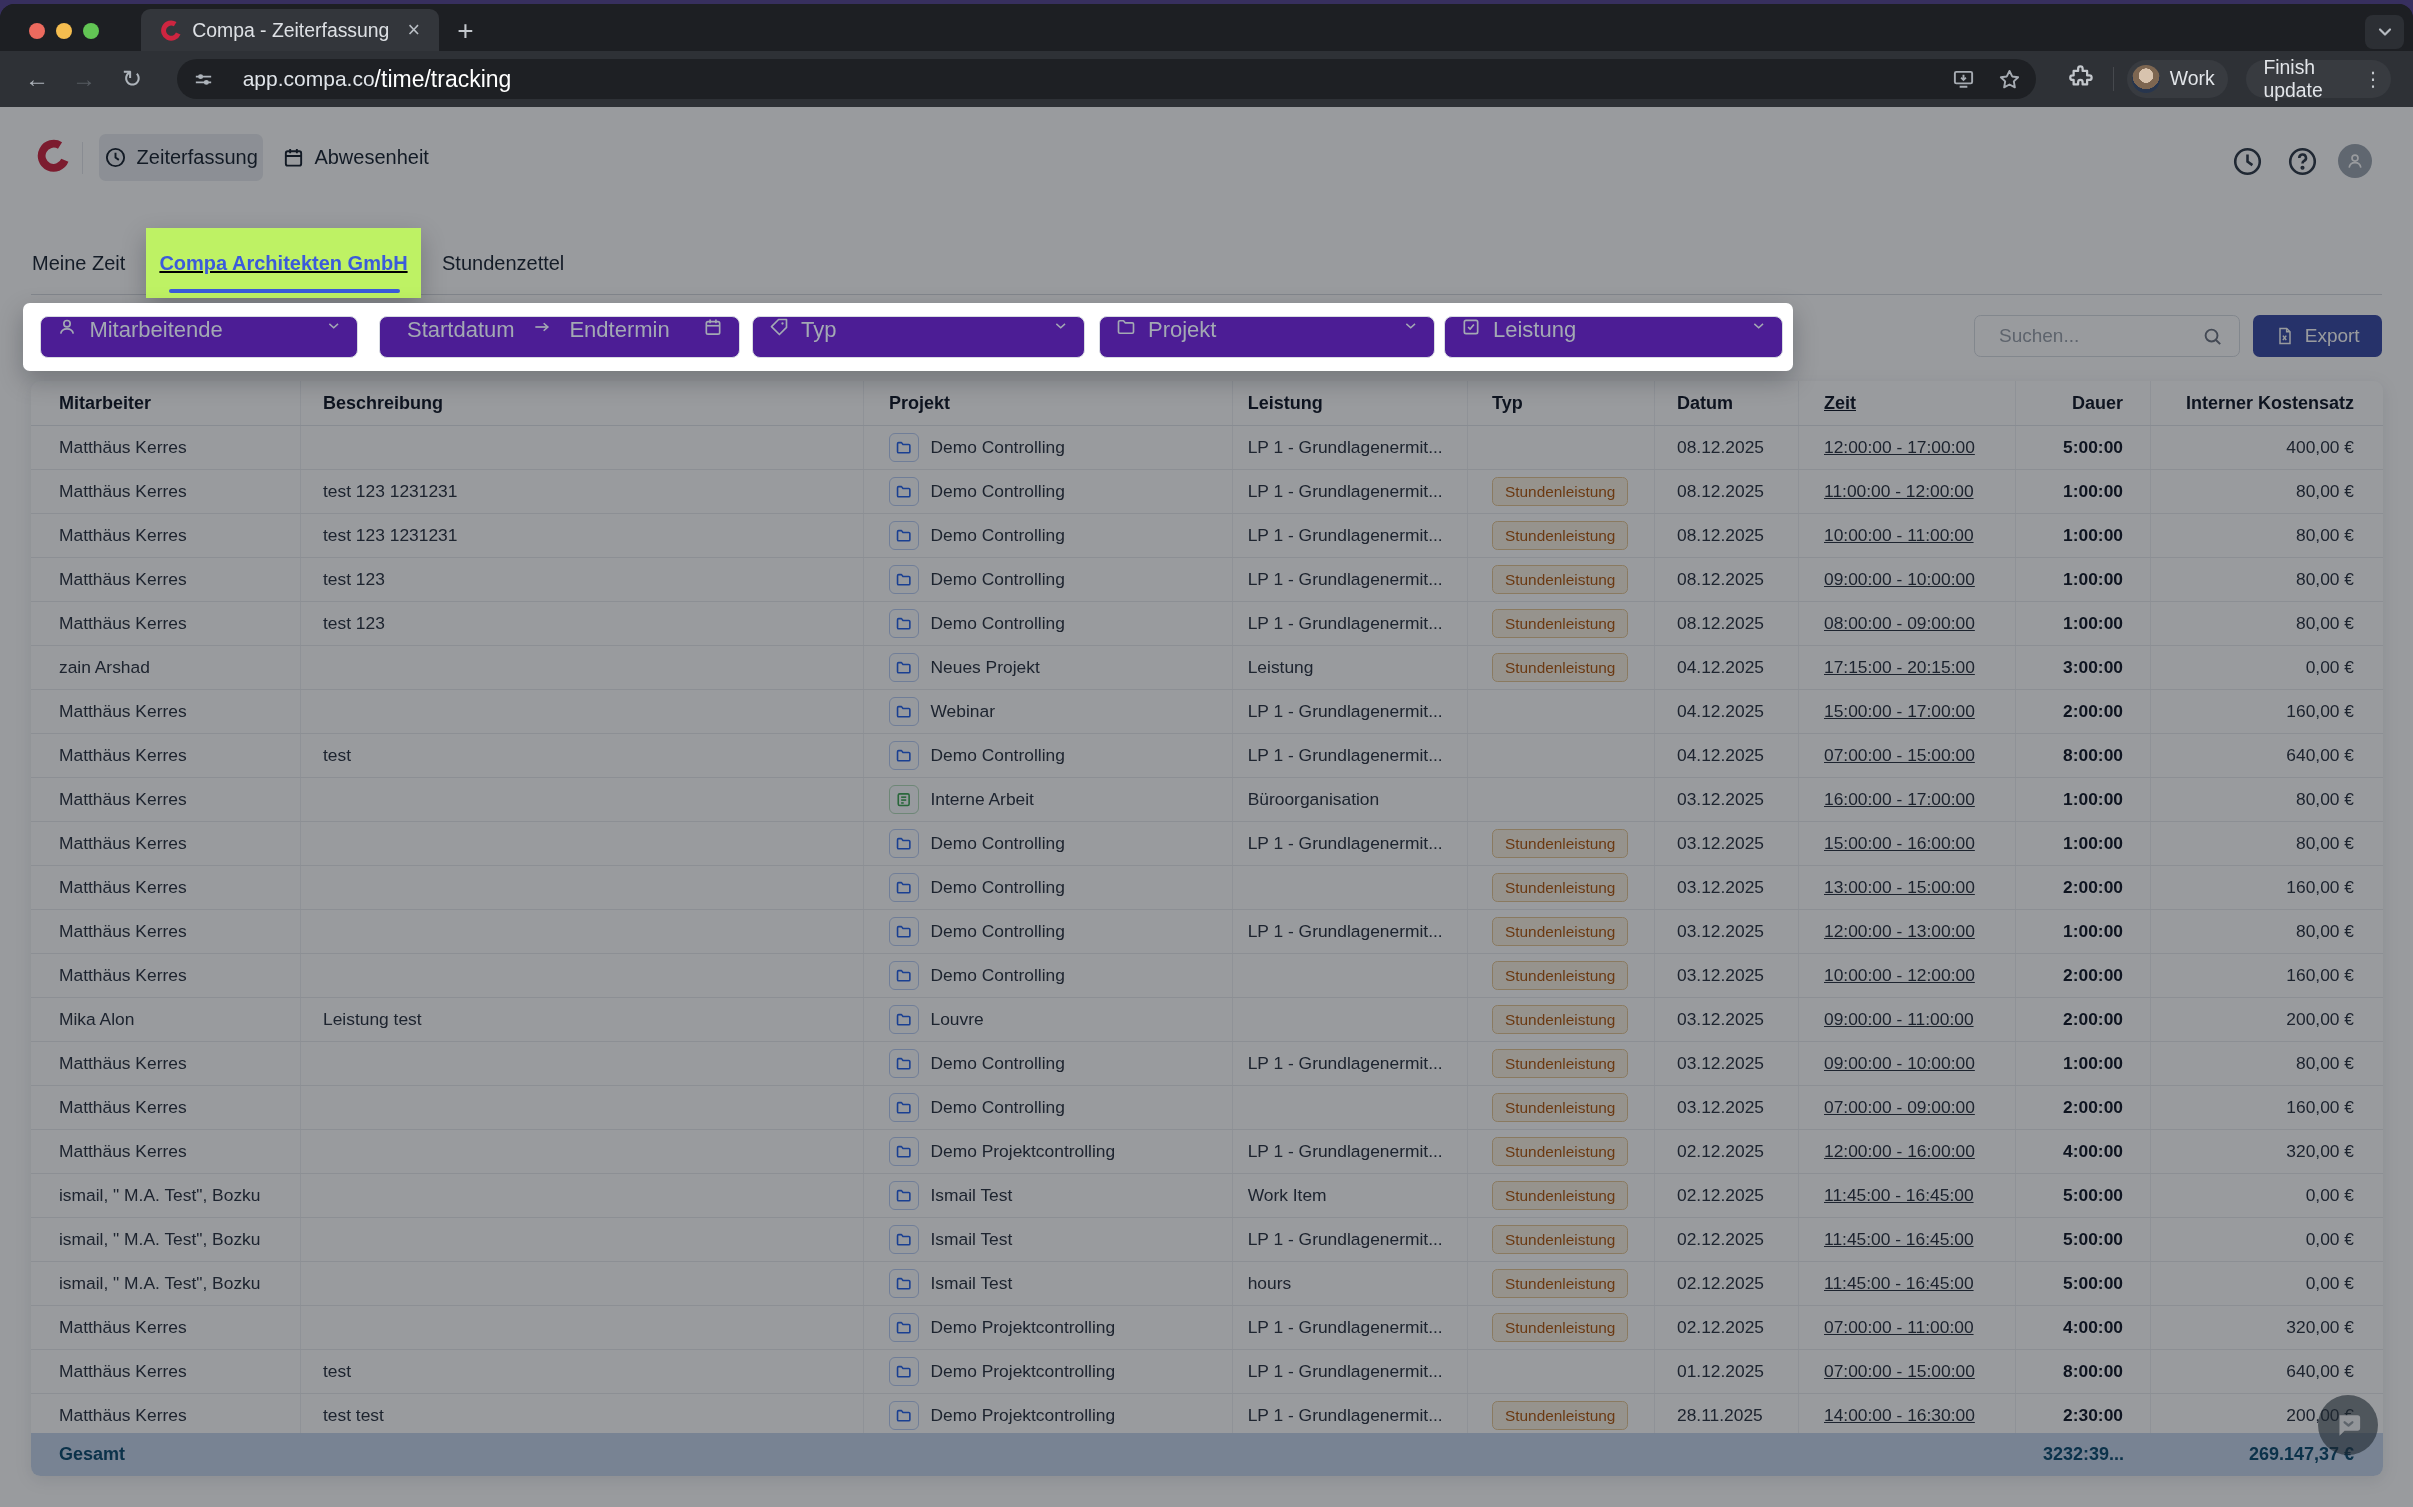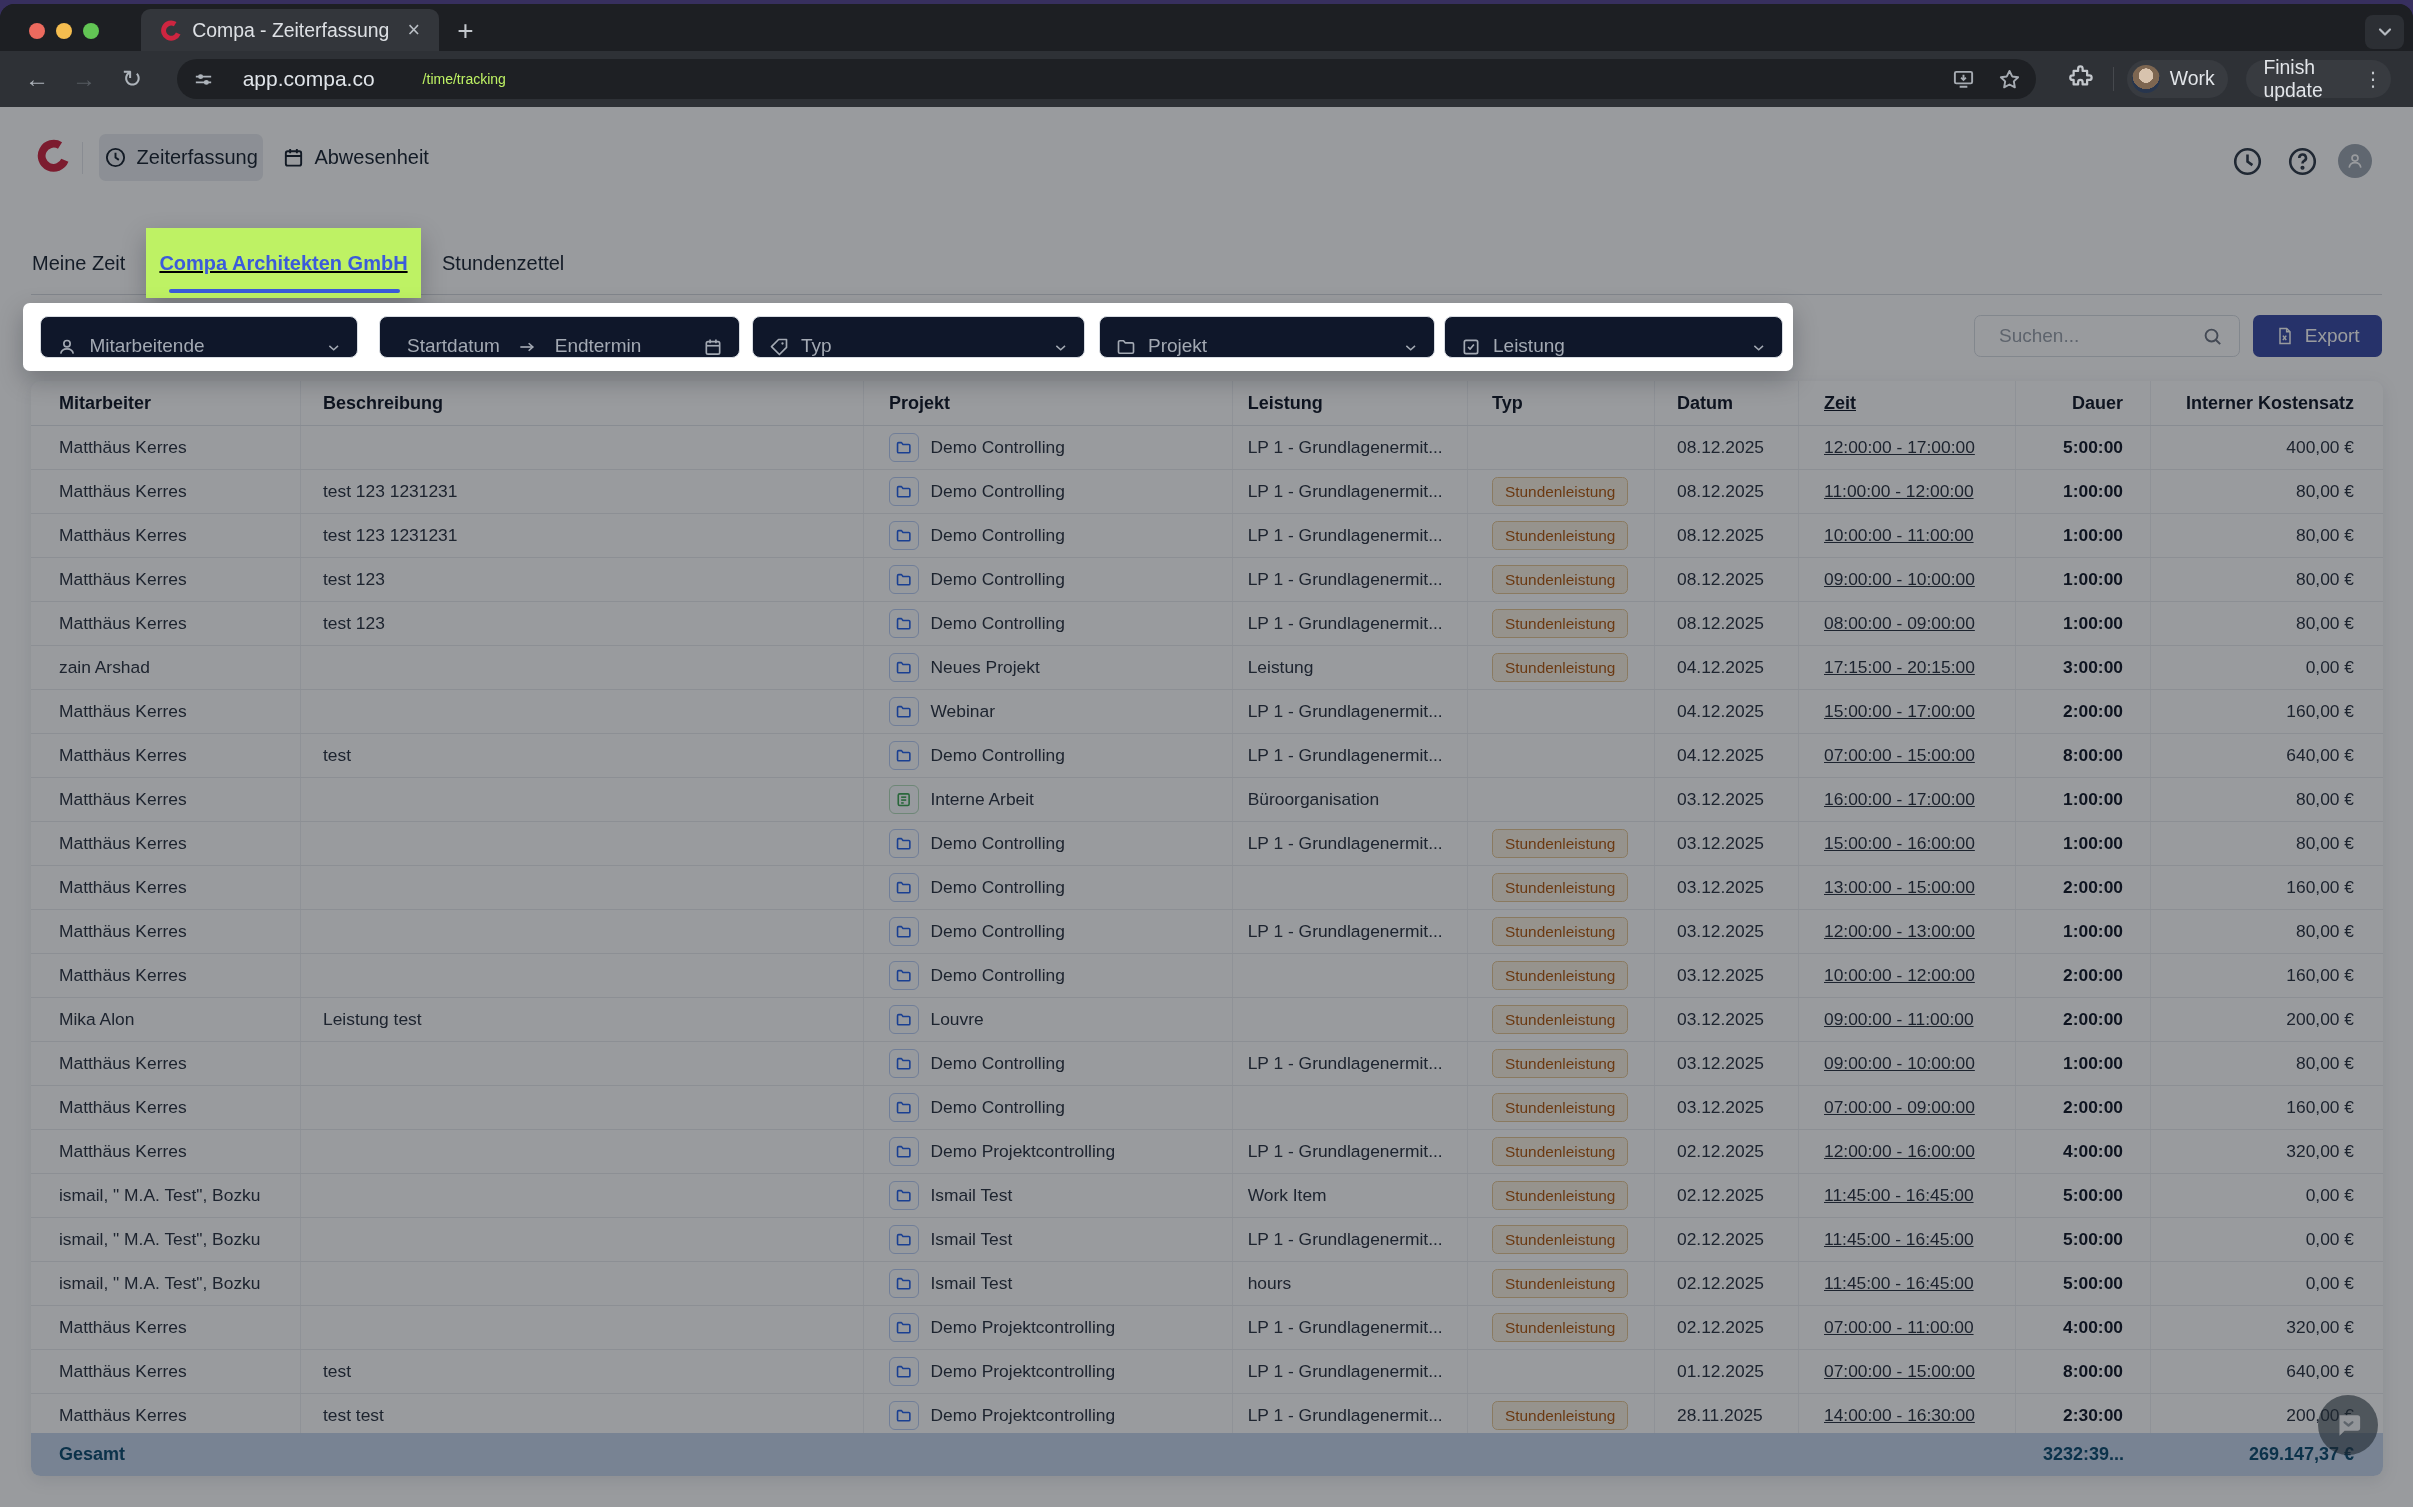--- a/index.html
+++ b/index.html
@@ -14,21 +14,21 @@
   .btab{position:absolute;left:141px;top:5.4px;width:298px;height:42px;border-radius:9.4px 9.4px 0 0;background:#33363b;display:flex;align-items:center;padding:0 19px;box-sizing:border-box;}
   .btab-title{flex:1;margin-left:10.7px;color:#dde0e4;font-size:19.4px;white-space:nowrap;overflow:hidden;}
   .tab-close{color:#b9bec4;font-size:21.5px;line-height:21.5px;cursor:default;}
   .newtab{position:absolute;left:448px;top:9.4px;width:35px;height:35px;color:#c3c7cc;font-size:28px;display:flex;align-items:center;justify-content:center;}
   .strip-chevron{position:absolute;left:2365px;top:10.7px;width:39px;height:34px;border-radius:8px;background:#2c2f34;display:flex;align-items:center;justify-content:center;}
   
   .toolbar{position:relative;height:56px;background:#2e3136;}
   .navbtn{position:absolute;top:10.7px;width:34px;height:34px;display:flex;align-items:center;justify-content:center;font-size:24px;}
   .urlbar{position:absolute;left:177px;top:8px;width:1859px;height:40px;border-radius:20px;background:#1e2024;display:flex;align-items:center;padding:0 14.7px;box-sizing:border-box;}
   .url-host{color:#e0e4e9;font-size:21px;margin-left:28px;}
-  .url-path{color:#bef264;font-size:14px;margin-left:48px;}
+  .url-path{color:#ffffff;font-size:23px;}
   .url-right{margin-left:auto;display:flex;align-items:center;gap:23px;color:#a6abb2;}
   .tb-ic{position:absolute;top:12px;color:#c3c7cc;}
   .sep{position:absolute;left:2113px;top:16px;width:1.3px;height:24px;background:#46494e;}
   .chip{position:absolute;top:8.7px;height:38px;border-radius:19px;background:#383b40;display:flex;align-items:center;box-sizing:border-box;color:#e2e5e9;font-size:19.4px;}
   .chip-profile{left:2127px;width:101px;padding:0 13.4px 0 5.4px;gap:9.4px;}
   .chip-update{left:2246px;width:145px;padding:0 8px 0 17.4px;justify-content:space-between;}
   .pavatar{width:28px;height:28px;border-radius:50%;background:radial-gradient(circle at 50% 38%,#d8c3ae 0 32%,#7d6651 33% 60%,#27354d 61%);}
   .kebab{color:#c3c7cc;font-size:20px;letter-spacing:0;}
   
   .viewport{position:absolute;top:103px;left:0;right:0;bottom:0;background:#ffffff;overflow:hidden;}
@@ -62,21 +62,21 @@
   .tfoot{position:absolute;left:0;right:0;bottom:0;height:43px;background:#c6d6ec;align-items:center;}
   .tf{display:flex;align-items:center;font-size:18px;font-weight:700;color:#0c4a6e;box-sizing:border-box;height:100%;}
   
   .chatfab{position:absolute;left:2318px;top:1288px;width:60px;height:60px;border-radius:50%;background:rgba(44,56,66,.60);display:flex;align-items:center;justify-content:center;z-index:40;}
   
   .dim{position:absolute;inset:0;background:rgba(13,17,23,.42);z-index:50;}
   .spot-tab{position:absolute;left:146px;top:121px;width:275px;height:70px;background:#bef264;z-index:60;display:flex;align-items:center;justify-content:center;box-shadow:0 9.4px 24px rgba(8,12,20,.25);text-decoration:underline;}
   .spot-tab .lbl{color:#3b5bdb;font-size:20px;font-weight:600;}
   .spot-tab .underline{position:absolute;left:23px;right:21px;bottom:4.7px;height:4px;border-radius:2px;background:#3b5bdb;}
   .spot-filters{position:absolute;left:23px;top:196px;width:1770px;height:68px;background:#fff;border-radius:6.7px;z-index:60;box-shadow:0 9.4px 24px rgba(8,12,20,.25);}
-  .fbox{position:absolute;top:12.7px;height:42px;border:1.3px solid #d8dce2;border-radius:8px;box-sizing:border-box;display:flex;align-items:flex-end;color:#a3a9b3;font-size:19px;background:#0f172a;}
+  .fbox{position:absolute;top:12.7px;height:42px;border:1.3px solid #d8dce2;border-radius:8px;box-sizing:border-box;display:flex;align-items:flex-start;color:#a3a9b3;font-size:22px;background:#4c1d95;}
   .fbox .fic{margin:0 12px 0 16px;display:flex;}
   .fbox .chev{margin-left:auto;margin-right:14.7px;display:flex;}
   #f-mit{left:17.4px;width:318px;}
   #f-date{left:356px;width:361px;padding-left:27px;}
   #f-typ{left:729px;width:333px;}
   #f-prj{left:1076px;width:336px;}
   #f-lei{left:1421px;width:339px;}
   .date-arrow{margin:0 17.4px;display:flex;}
   .date-cal{margin-left:auto;margin-right:16px;display:flex;}
   svg{display:block;}

